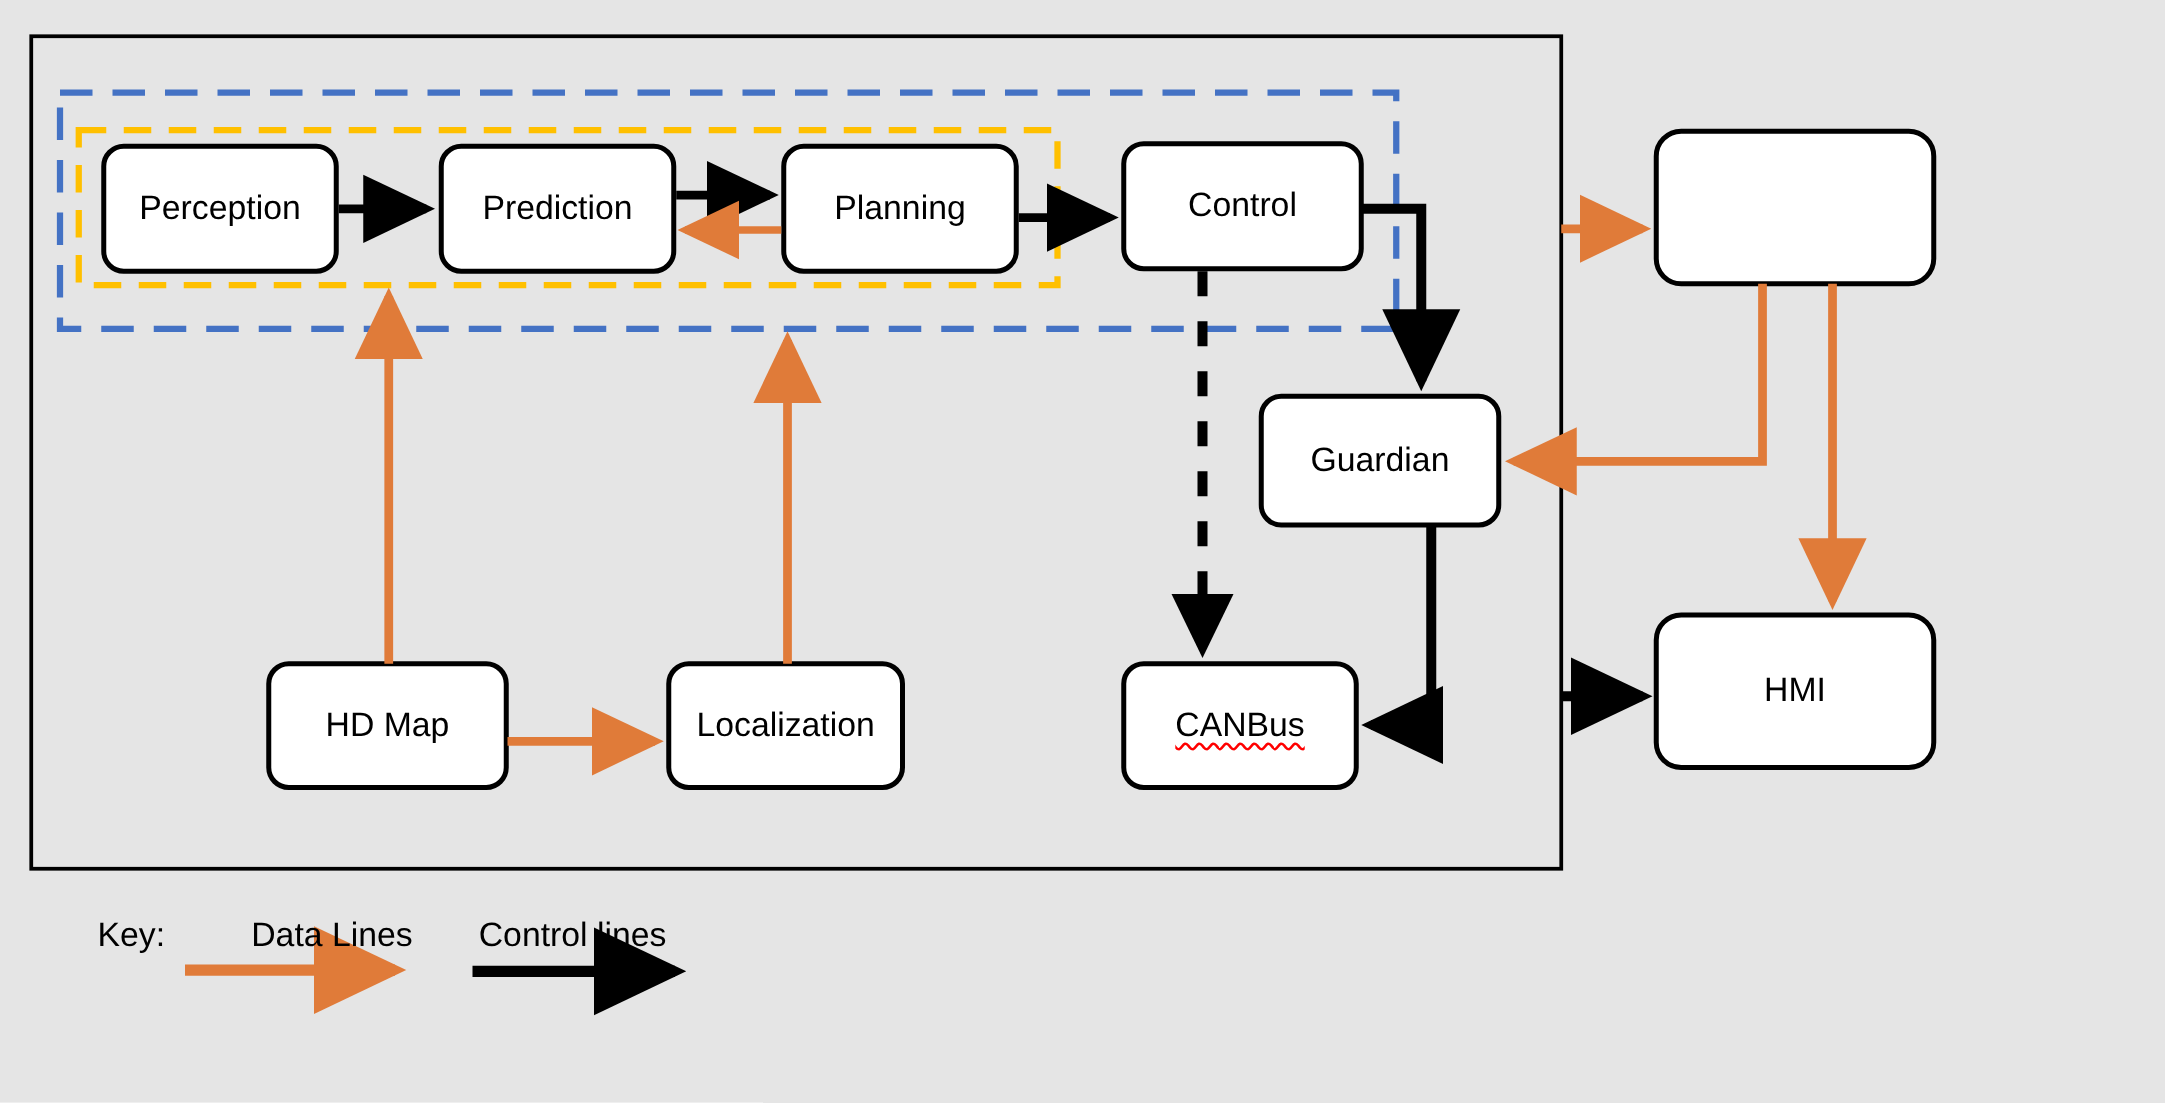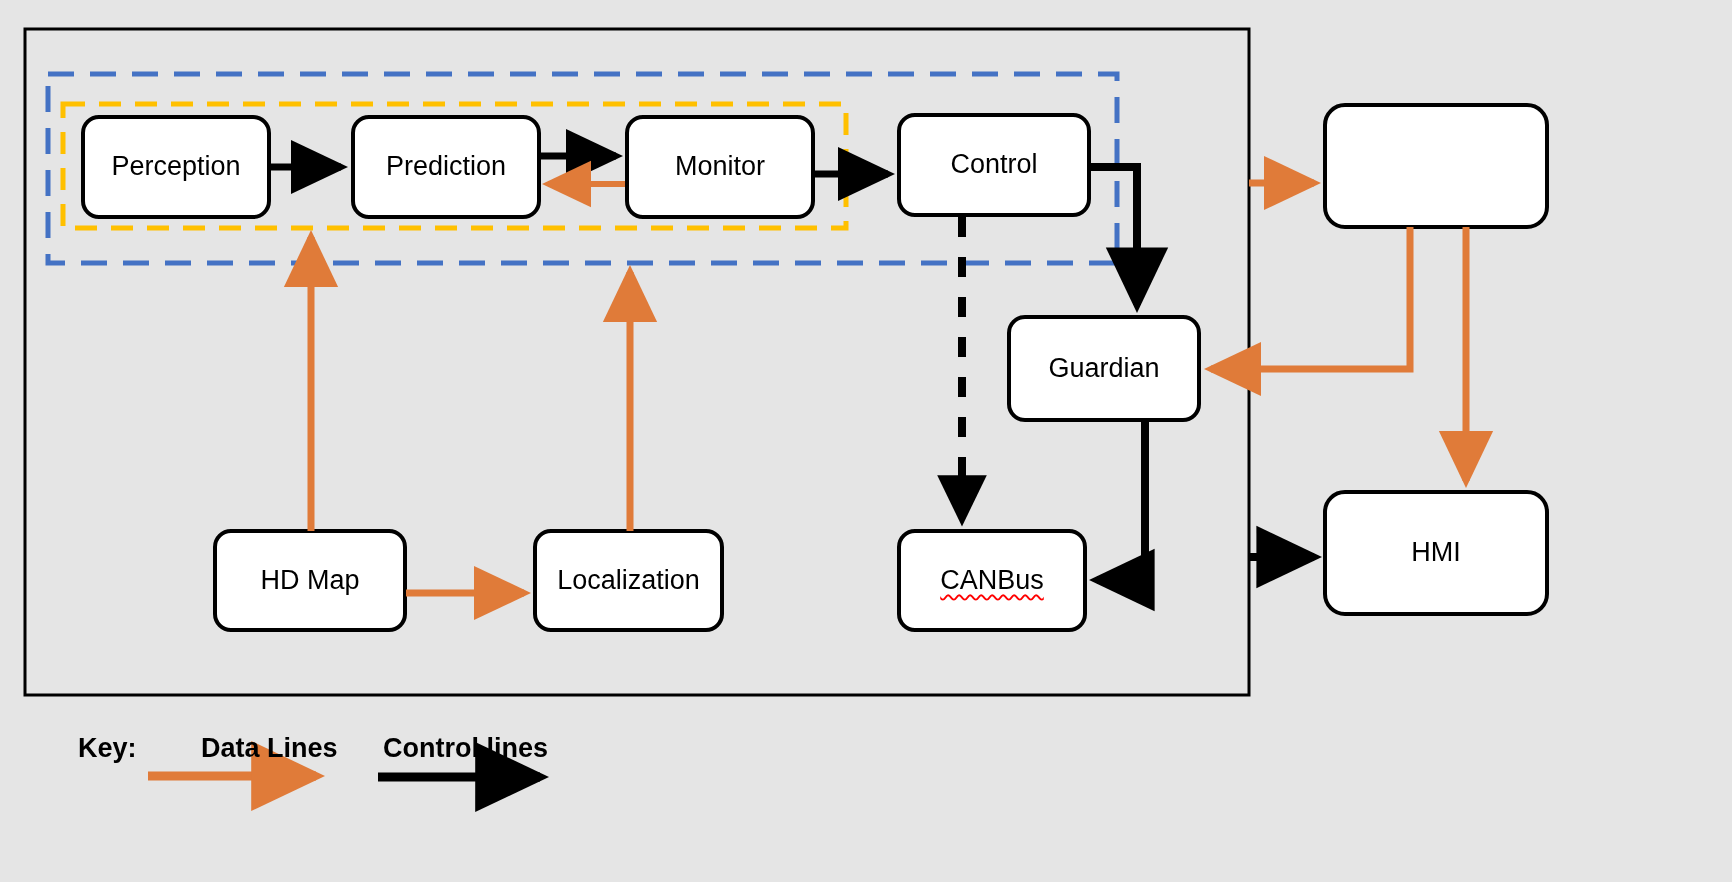--- a/index.html
+++ b/index.html
@@ -14,21 +14,21 @@
     font-family:"Liberation Sans",sans-serif;line-height:1.1;
     pointer-events:none;white-space:nowrap;
   }
   .node-label.misspelled{
     text-decoration:underline wavy #ff0000;
     text-underline-offset:5px;
     text-decoration-thickness:2px;
   }
   .legend-text{
     position:absolute;color:#000;font-size:27px;
-    font-family:"Liberation Sans",sans-serif;white-space:nowrap;font-weight:bold;
+    font-family:"Liberation Sans",sans-serif;white-space:nowrap;
   }
 </style>
 </head>
 <body>
 
 <div id="stage">
 
   <svg id="canvas" viewBox="0 0 1732 882" xmlns="http://www.w3.org/2000/svg">
     <defs>
       <marker id="arrow-black" markerWidth="9" markerHeight="9" refX="7.2" refY="4.5" orient="auto" markerUnits="strokeWidth">
@@ -86,21 +86,21 @@
     <line x1="1466" y1="227" x2="1466" y2="481" stroke="#e07b39" stroke-width="7" marker-end="url(#arrow-orange)"></line>
 
     <line x1="1249" y1="557" x2="1314" y2="557" stroke="#000000" stroke-width="8" marker-end="url(#arrow-black)"></line>
 
     <line x1="148" y1="776" x2="316" y2="776" stroke="#e07b39" stroke-width="9" marker-end="url(#arrow-orange)"></line>
     <line x1="378" y1="777" x2="540" y2="777" stroke="#000000" stroke-width="9" marker-end="url(#arrow-black)"></line>
   </svg>
 
   <div class="node-label" style="left:83px;  top:117px; width:186px; height:100px;">Perception</div>
   <div class="node-label" style="left:353px; top:117px; width:186px; height:100px;">Prediction</div>
-  <div class="node-label" style="left:627px; top:117px; width:186px; height:100px;">Monitor</div>
+  <div class="node-label" style="left:627px; top:117px; width:186px; height:100px;">Planning</div>
   <div class="node-label" style="left:899px; top:115px; width:190px; height:100px;">Control</div>
   <div class="node-label" style="left:1009px; top:317px; width:190px; height:103px;">Guardian</div>
   <div class="node-label" style="left:1325px; top:492px; width:222px; height:122px;">HMI</div>
   <div class="node-label" style="left:215px; top:531px; width:190px; height:99px;">HD Map</div>
   <div class="node-label" style="left:535px; top:531px; width:187px; height:99px;">Localization</div>
   <div class="node-label misspelled" style="left:899px; top:531px; width:186px; height:99px;">CANBus</div>
 
   <div class="legend-text" style="left:78px; top:733px;">Key:</div>
   <div class="legend-text" style="left:166px; top:733px;margin-left:35px;">Data Lines</div>
   <div class="legend-text" style="left:383px; top:733px;text-align:right;">Control lines</div>

